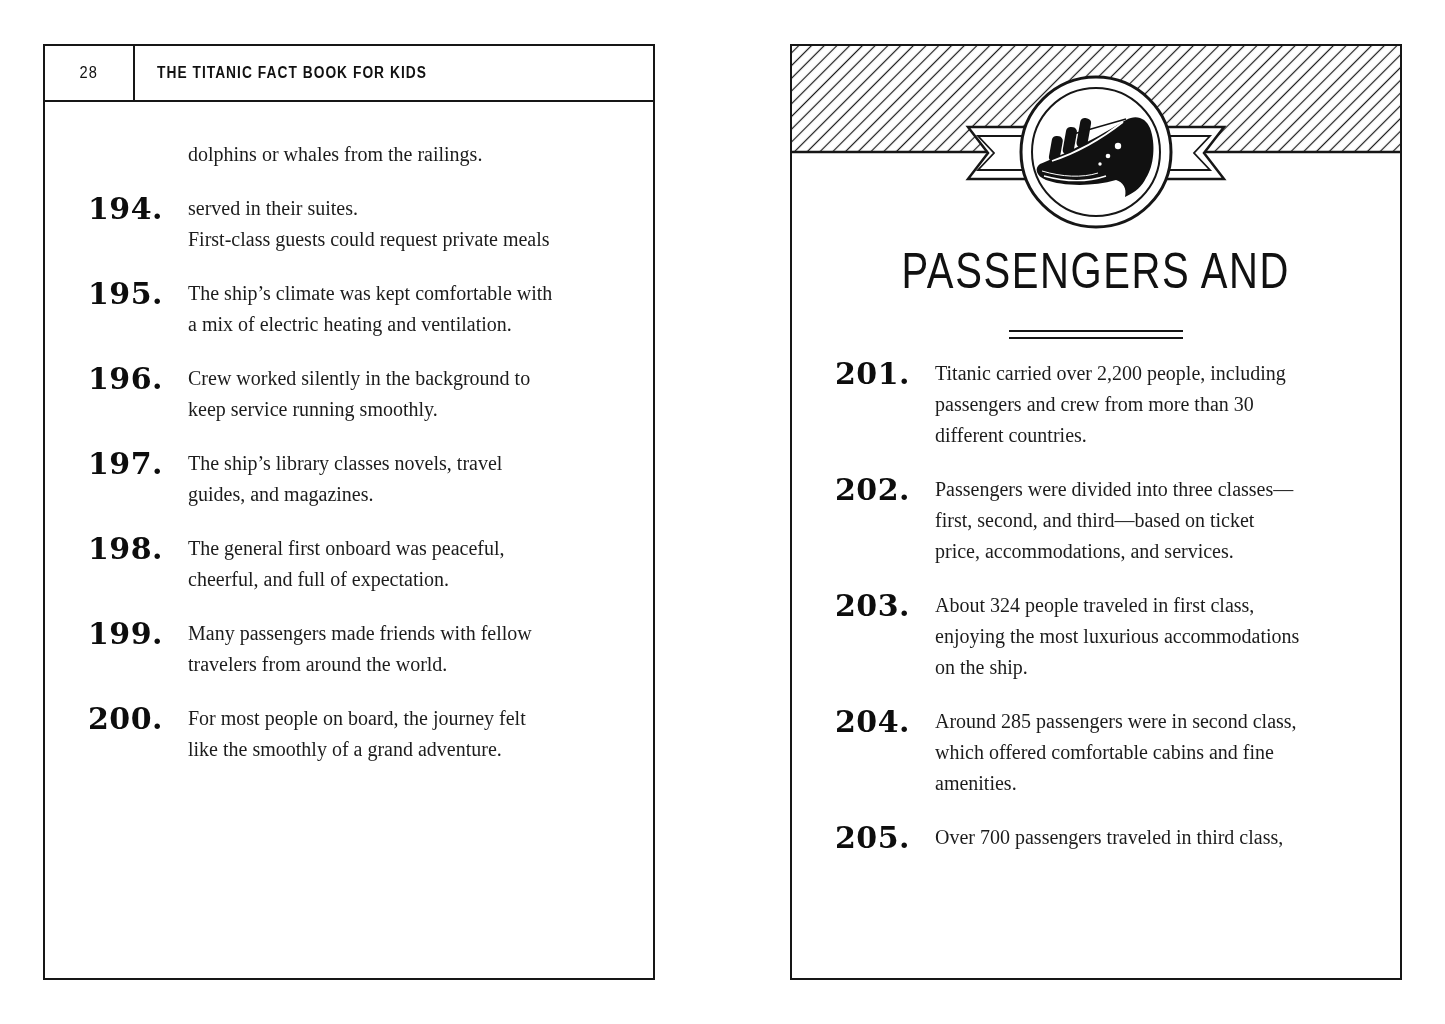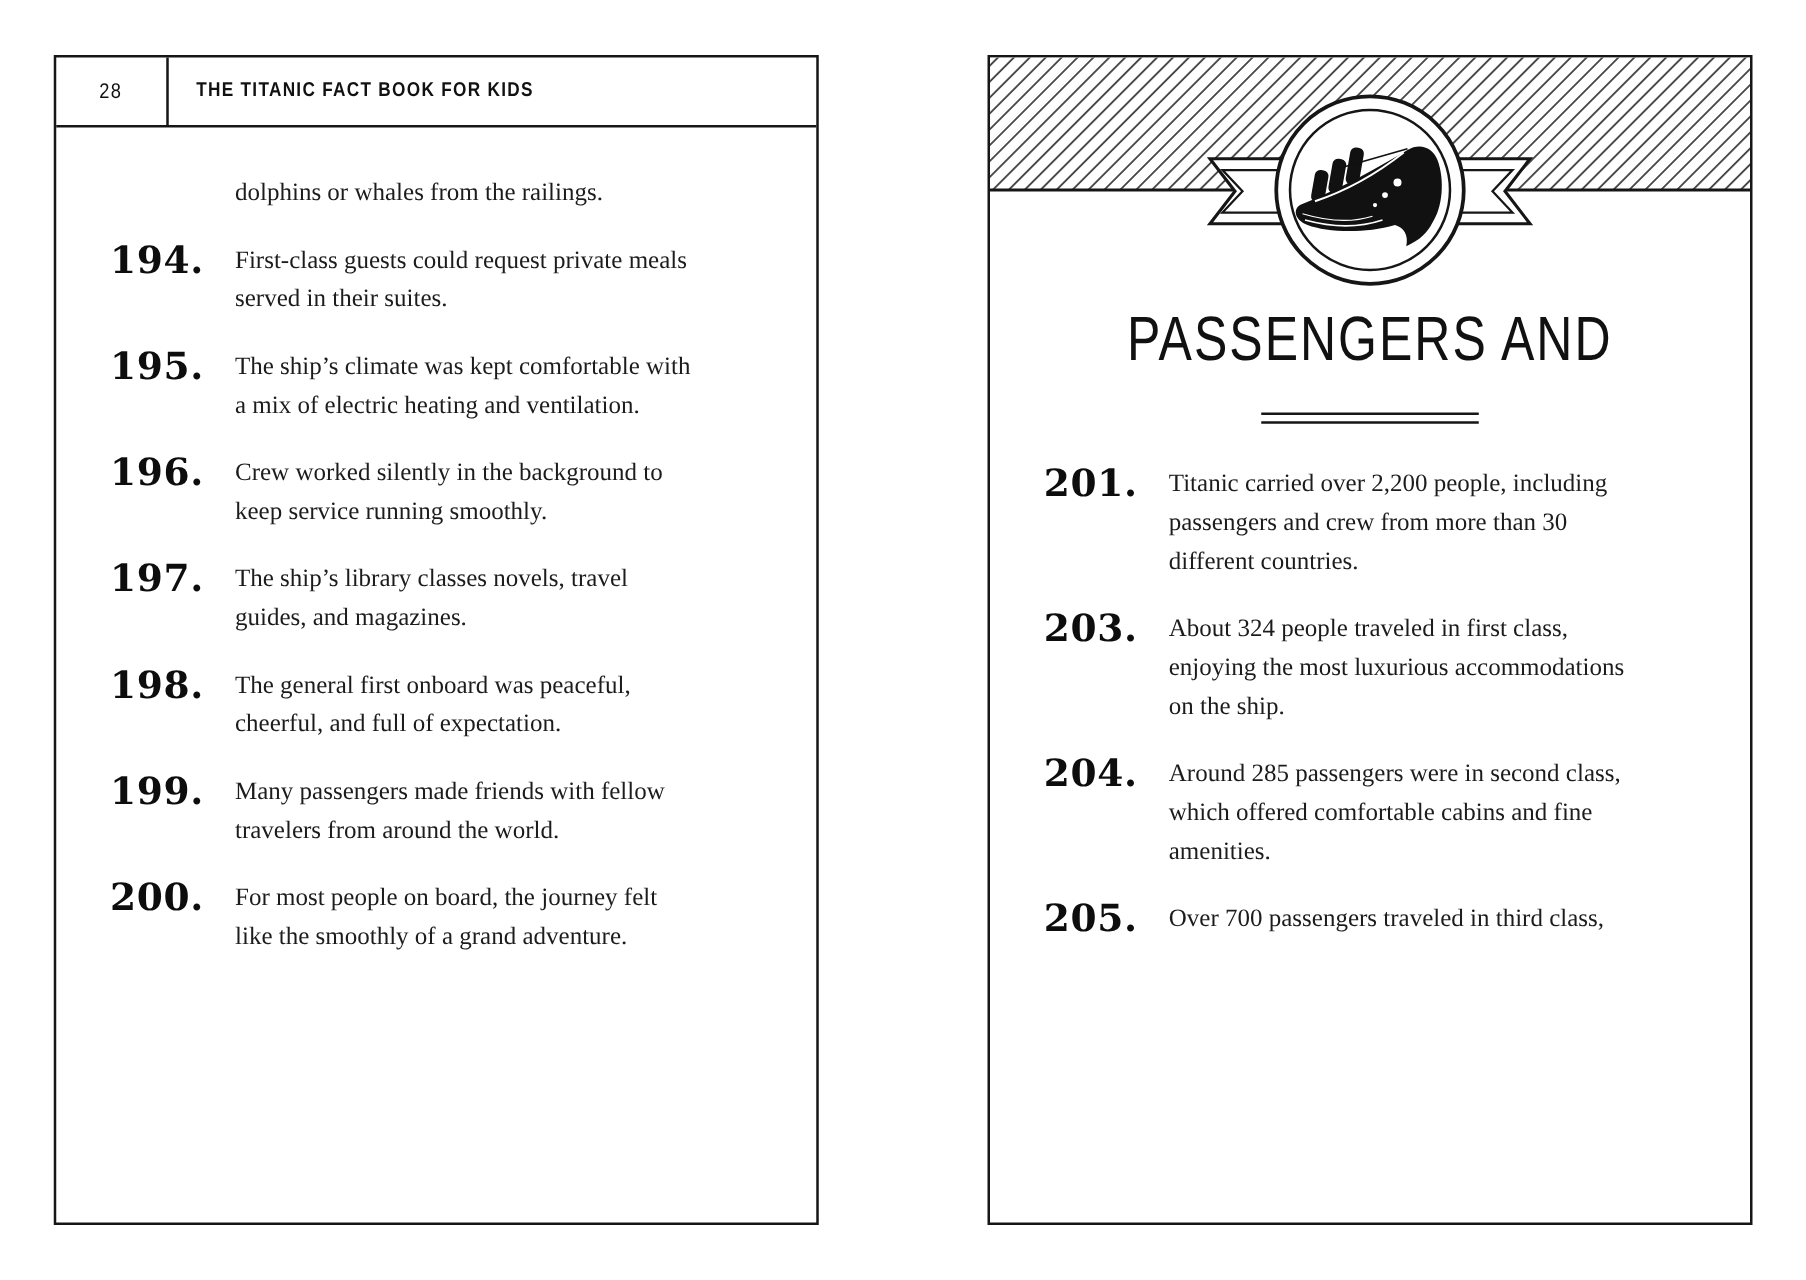--- a/index.html
+++ b/index.html
@@ -24,21 +24,21 @@
   }
   .lp-title {
     flex:1; display:flex; align-items:center; justify-content:flex-start;
     font-family:"Liberation Sans", sans-serif; font-weight:700; font-size:16px; color:#111;
   }
   .condensed { display:inline-block; transform:scaleX(0.86); transform-origin:50% 50%; letter-spacing:1.2px; white-space:nowrap; }
 
   
   .facts { padding:0 28px 0 43px; }
   .facts-left { padding-top:37px; }
-  .facts-right { margin-top:33px; }
+  .facts-right { margin-top:19px; }
   .fact-row { display:flex; margin-bottom:23px; }
   .fact-num {
     width:100px; flex:0 0 100px;
     font-family:"DejaVu Serif", serif; font-weight:700;
     font-size:30px; line-height:31px; color:#0d0d0d; letter-spacing:0.5px;
   }
   .fact-text { flex:1; }
   .fact-line { font-size:20px; line-height:31px; color:#1c1c1c; }
 
   
@@ -70,22 +70,22 @@
   <div class="fact-row">
     <div class="fact-num"></div>
     <div class="fact-text">
           <div class="fact-line">dolphins or whales from the railings.</div>
         </div>
   </div>
 
   <div class="fact-row">
     <div class="fact-num">194.</div>
     <div class="fact-text">
+          <div class="fact-line">served in their suites.</div>
           <div class="fact-line">First-class guests could request private meals</div>
-          <div class="fact-line">served in their suites.</div>
         </div>
   </div>
 
   <div class="fact-row">
     <div class="fact-num">195.</div>
     <div class="fact-text">
           <div class="fact-line">The ship’s climate was kept comfortable with</div>
           <div class="fact-line">a mix of electric heating and ventilation.</div>
         </div>
   </div>
@@ -195,20 +195,28 @@
   <div class="facts facts-right" id="right-facts">
   <div class="fact-row">
     <div class="fact-num">201.</div>
     <div class="fact-text">
           <div class="fact-line">Titanic carried over 2,200 people, including</div>
           <div class="fact-line">passengers and crew from more than 30</div>
           <div class="fact-line">different countries.</div>
         </div>
   </div>
 
+  <div class="fact-row">
+    <div class="fact-num">202.</div>
+    <div class="fact-text">
+          <div class="fact-line">Passengers were divided into three classes—</div>
+          <div class="fact-line">first, second, and third—based on ticket</div>
+          <div class="fact-line">price, accommodations, and services.</div>
+        </div>
+  </div>
 
   <div class="fact-row">
     <div class="fact-num">203.</div>
     <div class="fact-text">
           <div class="fact-line">About 324 people traveled in first class,</div>
           <div class="fact-line">enjoying the most luxurious accommodations</div>
           <div class="fact-line">on the ship.</div>
         </div>
   </div>
 

